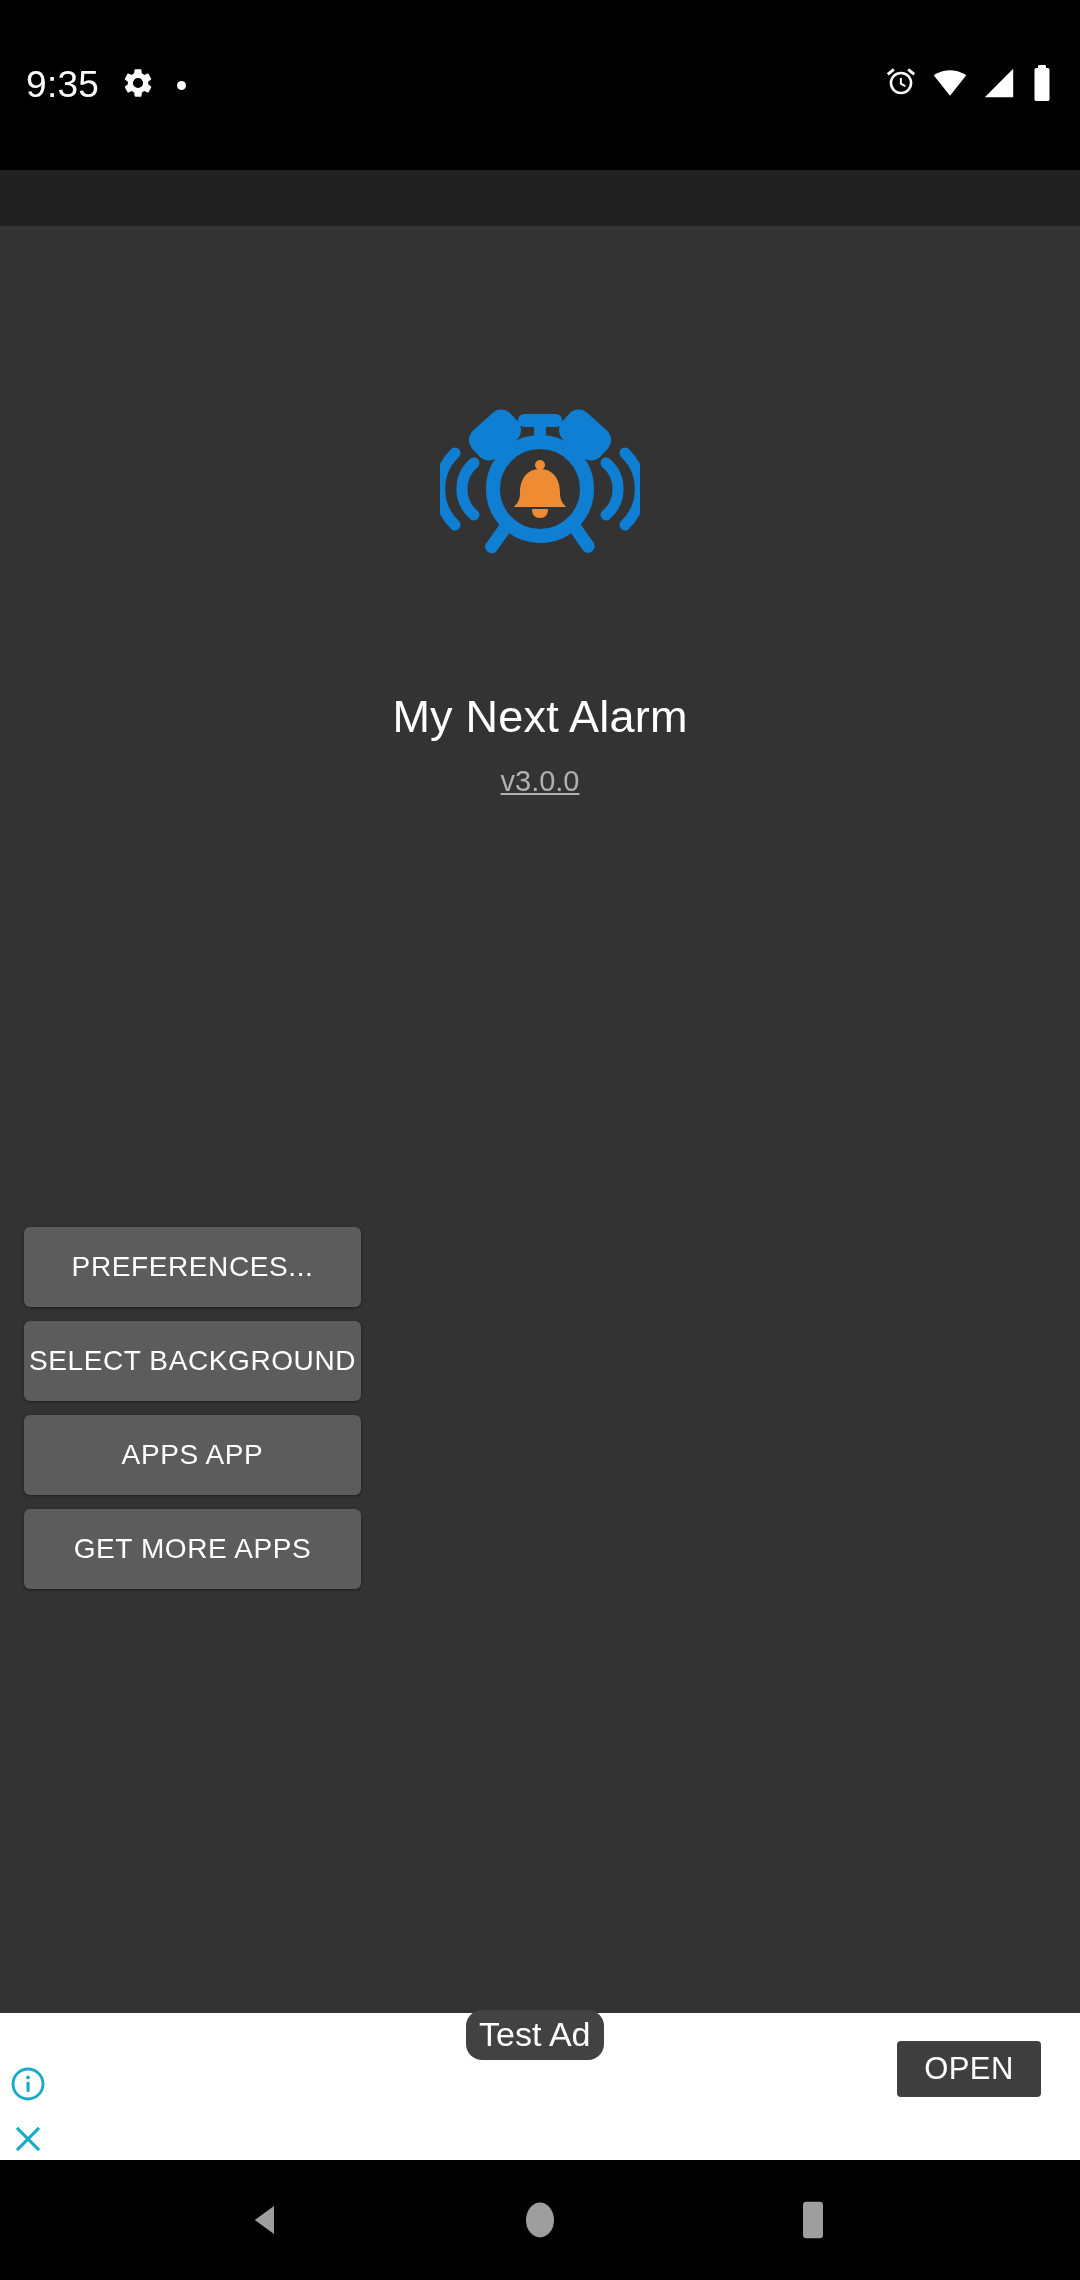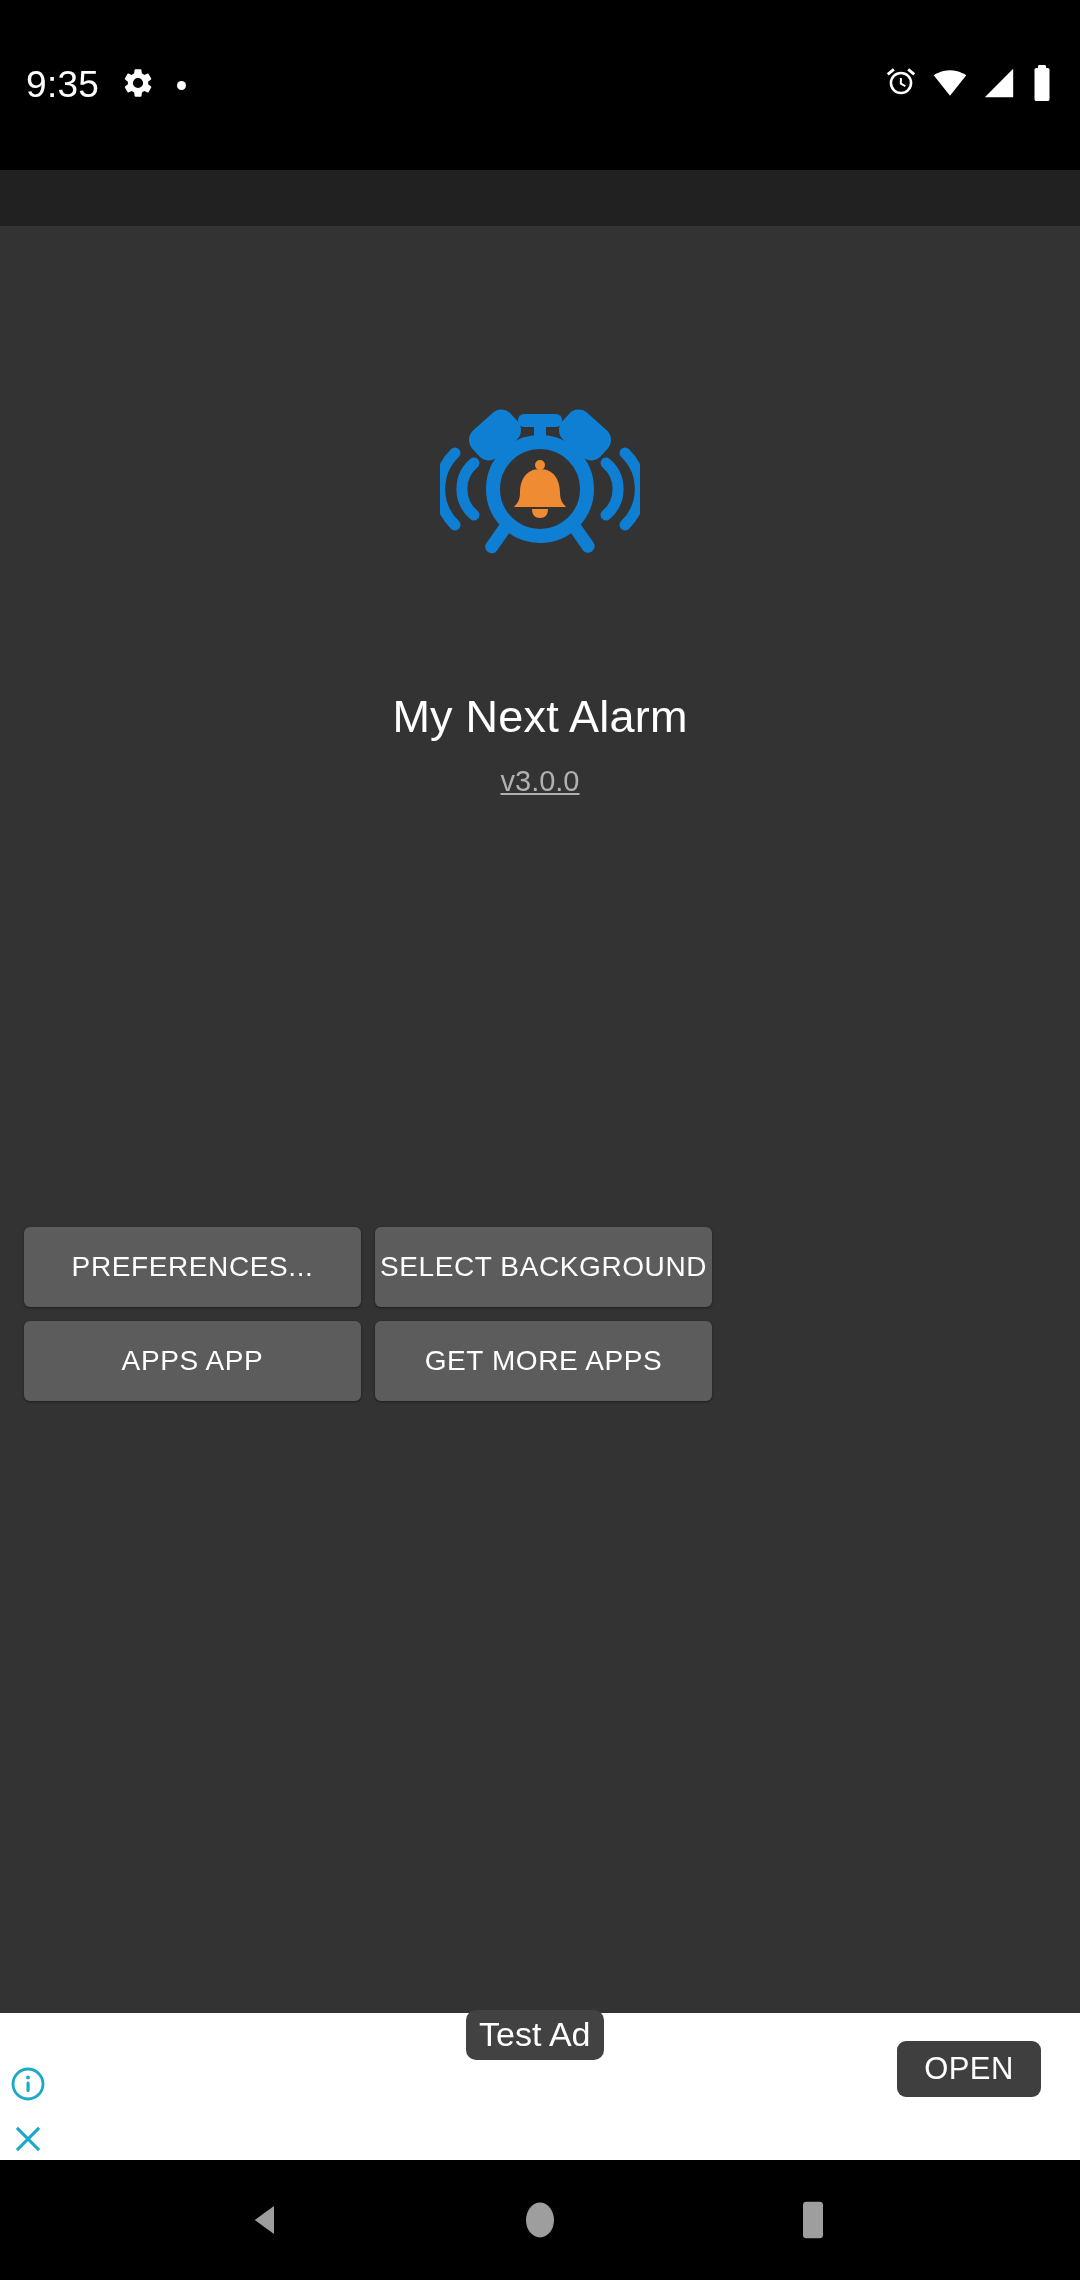--- a/index.html
+++ b/index.html
@@ -123,20 +123,21 @@
 
   
   .btn-grid {
     position: absolute;
     top: 1001px;
     left: 24px;
     width: 1032px;
     display: flex;
     flex-wrap: wrap;
     gap: 14px 14px;
+    flex-direction: column;
   }
   .btn {
     width: 337px;
     height: 80px;
     background: #5c5c5c;
     border: none;
     border-radius: 6px;
     color: #ffffff;
     font-family: "Liberation Sans", sans-serif;
     font-size: 28px;
@@ -159,21 +160,21 @@
     box-sizing: border-box;
   }
   .ad-test-badge {
     position: absolute;
     top: -3px;
     left: 466px;
     background: #424242;
     color: #ffffff;
     font-size: 34px;
     padding: 7px 13px 9px 13px;
-    border-radius: 10px;
+    border-radius: 16px;
     line-height: 1;
     white-space: nowrap;
   }
   .ad-info-icon {
     position: absolute;
     left: 10px;
     top: 53px;
   }
   .ad-headline {
     position: absolute;
@@ -189,21 +190,21 @@
     top: 107px;
   }
   .ad-open-btn {
     position: absolute;
     right: 39px;
     top: 28px;
     width: 144px;
     height: 56px;
     background: #3f3f3f;
     border: none;
-    border-radius: 9px;
+    border-radius: 4px;
     color: #ffffff;
     font-family: "Liberation Sans", sans-serif;
     font-size: 31px;
     letter-spacing: 0.4px;
     cursor: pointer;
     display: flex;
     align-items: center;
     justify-content: center;
     padding: 0;
   }

